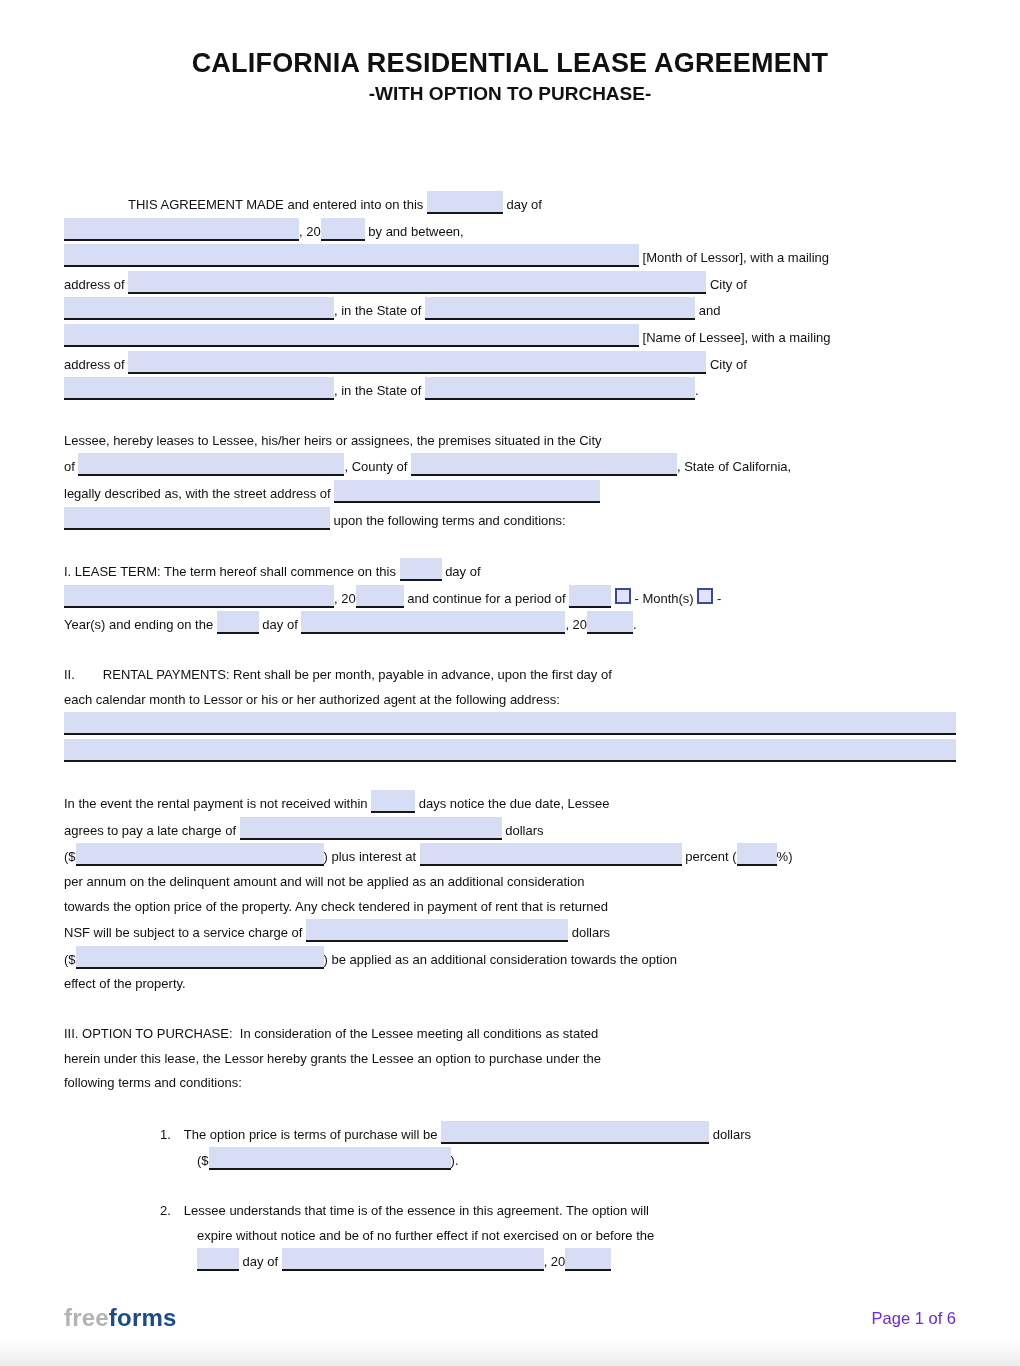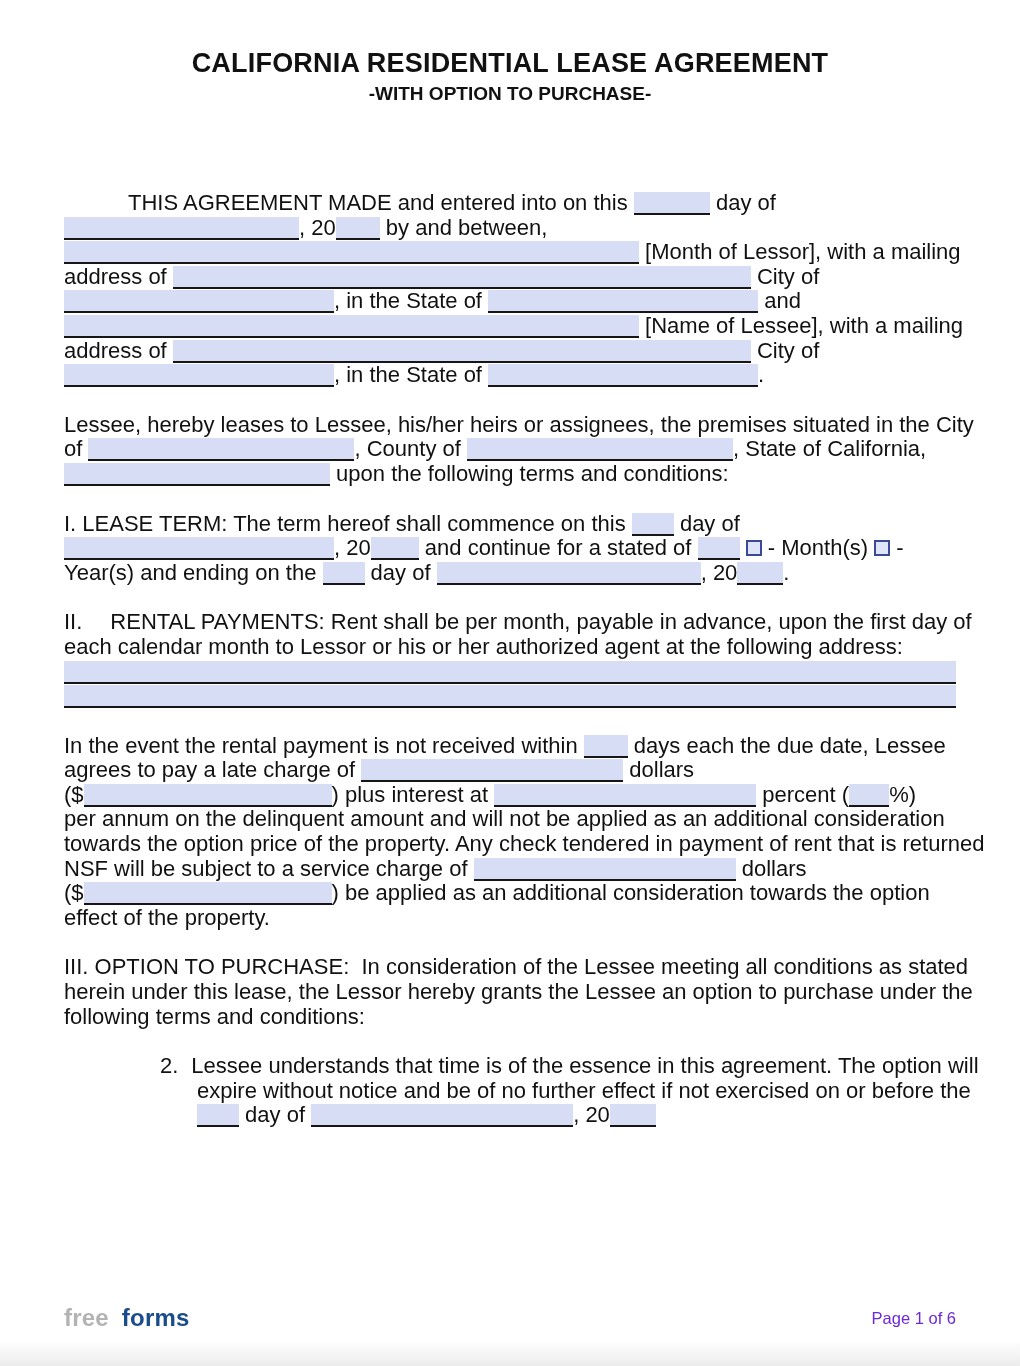--- a/index.html
+++ b/index.html
@@ -11,21 +11,21 @@
     font-family:"Liberation Sans", sans-serif;
     color:#111;
     overflow:hidden;
     box-sizing:border-box;
     padding:48px 64px 0 64px;
   }
   .title-block { text-align:center; margin-bottom:86px; }
   .title  { font-size:27px; font-weight:bold; letter-spacing:0.2px; }
   .subtitle { font-size:19px; font-weight:bold; margin-top:4px; }
 
-  .content { width:892px; font-size:22px; line-height:24.6px; }
+  .content { width:892px; font-size:13px; line-height:24.6px; }
   .para { margin:0 0 25px 0; }
   .line { white-space:pre; }
   .bold { font-weight:normal; }
 
   .blank {
     display:inline-block;
     height:21px;
     background:var(--blank-fill, #d8ddf6);
     border-bottom:2px solid var(--underline, #161616);
     vertical-align:-5px;
@@ -40,21 +40,21 @@
     box-sizing:content-box;
   }
 
   .footer {
     position:absolute;
     left:64px; right:64px; bottom:34px;
     display:flex; align-items:flex-end; justify-content:space-between;
   }
   .logo { font-size:24px; font-weight:bold; letter-spacing:0.2px; }
   .logo-free  { color:var(--logo-free, #b3b3b3); font-weight:bold; }
-  .logo-forms { color:var(--logo-forms, #1a4c8b); font-weight:bold;margin-left:13px; }
+  .logo-forms { color:var(--logo-forms, #1a4c8b); font-weight:bold; }
   .page-number { font-size:16.5px; color:#6d28d9; padding-bottom:4px; }
 
   .bottom-fade {
     position:absolute; left:0; right:0; bottom:0; height:26px;
     background:linear-gradient(#ffffff, #ececec);
     pointer-events:none;
   }
 </style>
 </head>
 <body>
@@ -73,47 +73,52 @@
         <div class="line"><span class="blank" style="width: 575px;"></span><span> [Month of Lessor], with a mailing</span></div>
         <div class="line"><span>address of </span><span class="blank" style="width: 578px;"></span><span> City of</span></div>
         <div class="line"><span class="blank" style="width: 270px;"></span><span>, in the State of </span><span class="blank" style="width: 270px;"></span><span> and</span></div>
         <div class="line"><span class="blank" style="width: 575px;"></span><span> [Name of Lessee], with a mailing</span></div>
         <div class="line"><span>address of </span><span class="blank" style="width: 578px;"></span><span> City of</span></div>
         <div class="line"><span class="blank" style="width: 270px;"></span><span>, in the State of </span><span class="blank" style="width: 270px;"></span><span>.</span></div>
       </div>
     <div class="para">
         <div class="line"><span>Lessee, hereby leases to Lessee, his/her heirs or assignees, the premises situated in the City</span></div>
         <div class="line"><span>of </span><span class="blank" style="width: 266px;"></span><span>, County of </span><span class="blank" style="width: 266px;"></span><span>, State of California,</span></div>
+        <div class="line"><span>legally described as, with the street address of </span><span class="blank" style="width: 266px;"></span></div>
         <div class="line"><span class="blank" style="width: 266px;"></span><span> upon the following terms and conditions:</span></div>
       </div>
     <div class="para">
         <div class="line"><span>I. </span><span class="bold">LEASE TERM</span><span>: The term hereof shall commence on this </span><span class="blank" style="width: 42px;"></span><span> day of</span></div>
-        <div class="line"><span class="blank" style="width: 270px;"></span><span>, 20</span><span class="blank" style="width: 48px;"></span><span> and continue for a stated of </span><span class="blank" style="width: 42px;"></span><span> </span><span class="checkbox"></span><span> - Month(s) </span><span class="checkbox"></span><span> -</span></div>
+        <div class="line"><span class="blank" style="width: 270px;"></span><span>, 20</span><span class="blank" style="width: 48px;"></span><span> and continue for a period of </span><span class="blank" style="width: 42px;"></span><span> </span><span class="checkbox"></span><span> - Month(s) </span><span class="checkbox"></span><span> -</span></div>
         <div class="line"><span>Year(s) and ending on the </span><span class="blank" style="width: 42px;"></span><span> day of </span><span class="blank" style="width: 264px;"></span><span>, 20</span><span class="blank" style="width: 46px;"></span><span>.</span></div>
       </div>
     <div class="para">
         <div class="line"><span>II.</span><span class="spacer" style="width: 28px;"></span><span class="bold">RENTAL PAYMENTS</span><span>: Rent shall be per month, payable in advance, upon the first day of</span></div>
         <div class="line"><span>each calendar month to Lessor or his or her authorized agent at the following address:</span></div>
         <div class="line"><span class="blank" style="width: 892px;"></span></div>
         <div class="line"><span class="blank" style="width: 892px;"></span></div>
       </div>
     <div class="para">
-        <div class="line"><span>In the event the rental payment is not received within </span><span class="blank" style="width: 44px;"></span><span> days each the due date, Lessee</span></div>
+        <div class="line"><span>In the event the rental payment is not received within </span><span class="blank" style="width: 44px;"></span><span> days notice the due date, Lessee</span></div>
         <div class="line"><span>agrees to pay a late charge of </span><span class="blank" style="width: 262px;"></span><span> dollars</span></div>
         <div class="line"><span>($</span><span class="blank" style="width: 248px;"></span><span>) plus interest at </span><span class="blank" style="width: 262px;"></span><span> percent (</span><span class="blank" style="width: 40px;"></span><span>%)</span></div>
         <div class="line"><span>per annum on the delinquent amount and will not be applied as an additional consideration</span></div>
         <div class="line"><span>towards the option price of the property. Any check tendered in payment of rent that is returned</span></div>
         <div class="line"><span>NSF will be subject to a service charge of </span><span class="blank" style="width: 262px;"></span><span> dollars</span></div>
         <div class="line"><span>($</span><span class="blank" style="width: 248px;"></span><span>) be applied as an additional consideration towards the option</span></div>
         <div class="line"><span>effect of the property.</span></div>
       </div>
     <div class="para">
         <div class="line"><span>III. </span><span class="bold">OPTION TO PURCHASE</span><span>:  In consideration of the Lessee meeting all conditions as stated</span></div>
         <div class="line"><span>herein under this lease, the Lessor hereby grants the Lessee an option to purchase under the</span></div>
         <div class="line"><span>following terms and conditions:</span></div>
+      </div>
+    <div class="para">
+        <div class="line"><span class="spacer" style="width: 96px;"></span><span>1.</span><span class="spacer" style="width: 13px;"></span><span>The option price is terms of purchase will be </span><span class="blank" style="width: 268px;"></span><span> dollars</span></div>
+        <div class="line"><span class="spacer" style="width: 133px;"></span><span>($</span><span class="blank" style="width: 242px;"></span><span>).</span></div>
       </div>
     <div class="para">
         <div class="line"><span class="spacer" style="width: 96px;"></span><span>2.</span><span class="spacer" style="width: 13px;"></span><span>Lessee understands that time is of the essence in this agreement. The option will</span></div>
         <div class="line"><span class="spacer" style="width: 133px;"></span><span>expire without notice and be of no further effect if not exercised on or before the</span></div>
         <div class="line"><span class="spacer" style="width: 133px;"></span><span class="blank" style="width: 42px;"></span><span> day of </span><span class="blank" style="width: 262px;"></span><span>, 20</span><span class="blank" style="width: 46px;"></span></div>
       </div>
   </div>
 
   <div class="footer">
     <div class="logo">

